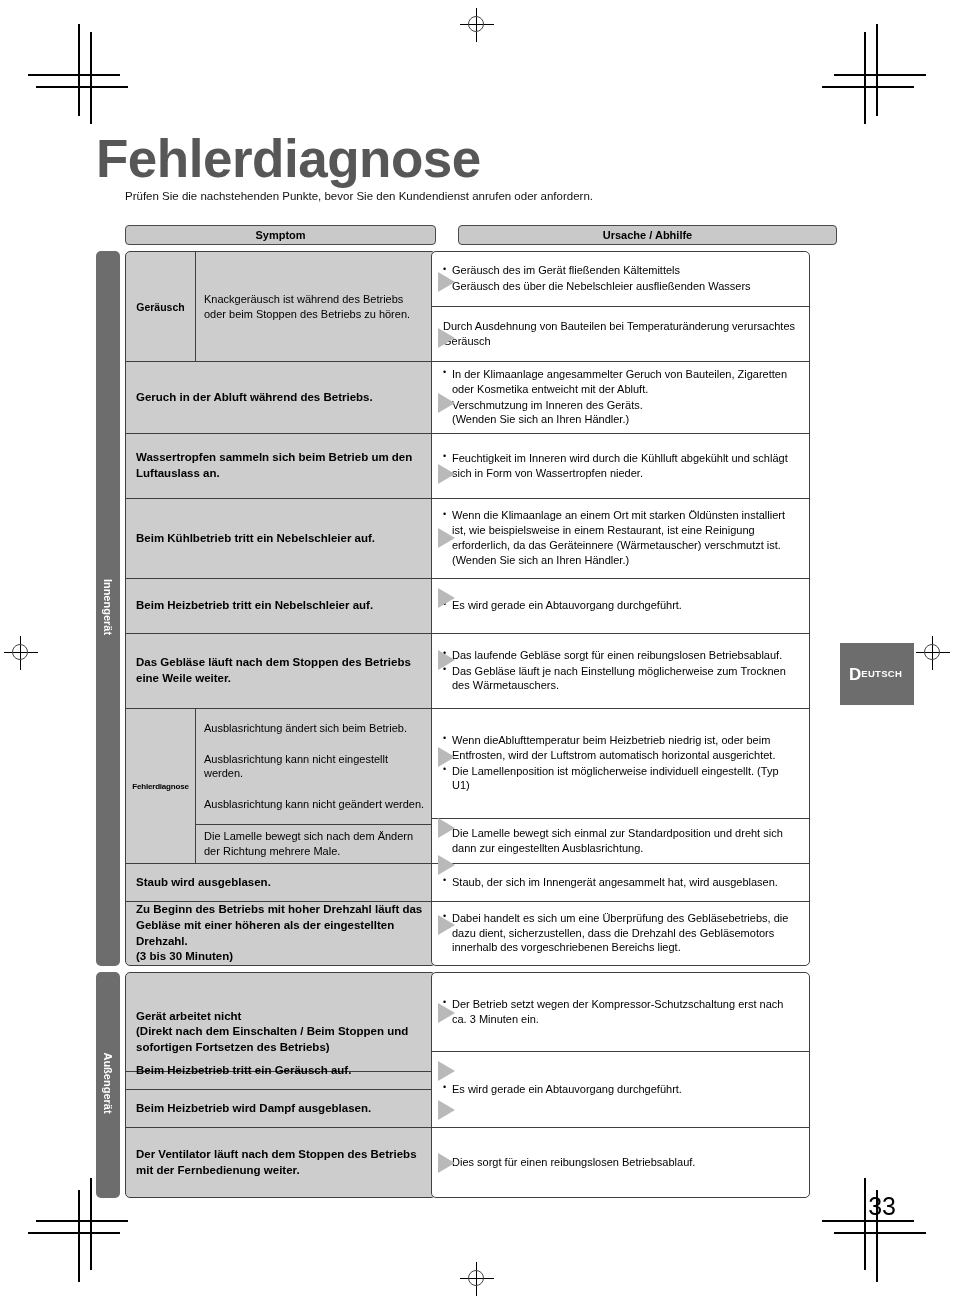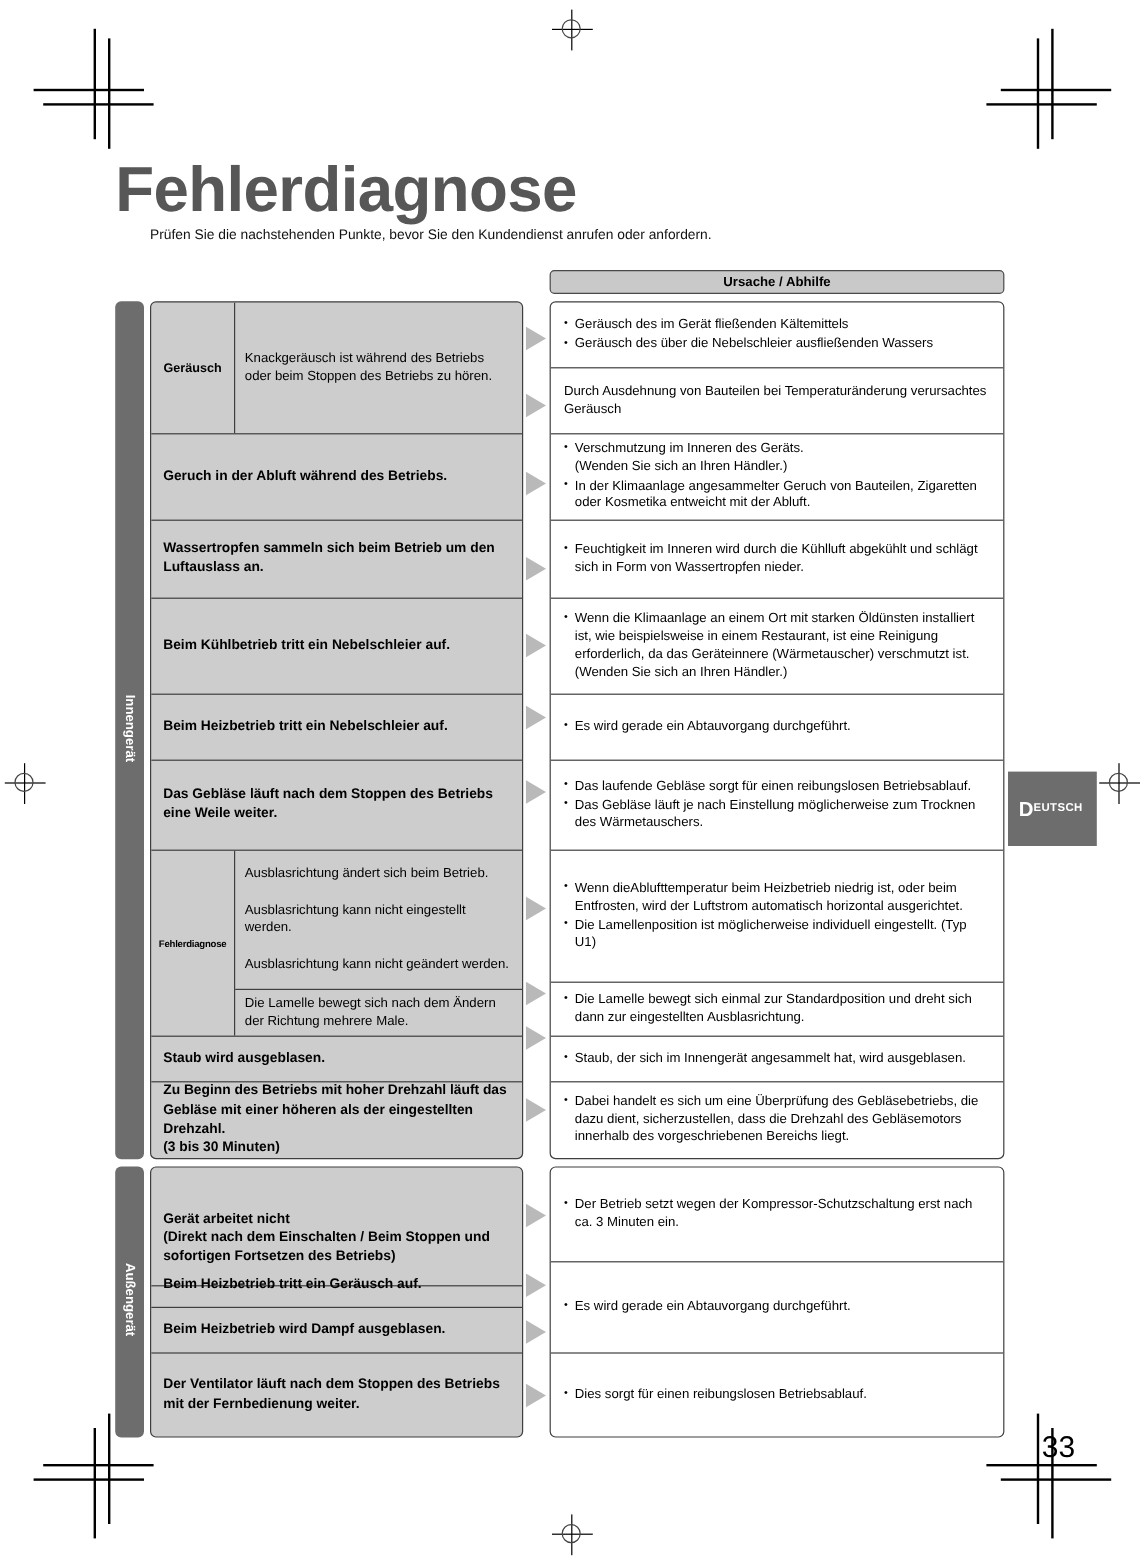--- a/index.html
+++ b/index.html
@@ -96,21 +96,21 @@
 
   
   .grp {
     position: absolute;
     box-sizing: border-box;
     border: 1.3px solid #3f3f3f;
     border-radius: 5px;
     overflow: hidden;
   }
   .grp.sym { left: 125px; width: 311px; background: #cdcdcd; }
-  .grp.cau { left: 458px; width: 379px; background: #fff; }
+  .grp.cau { left: 431px; width: 379px; background: #fff; }
 
   #grp-sym-indoor  { top: 251px; height: 715px; }
   #grp-cau-indoor  { top: 251px; height: 715px; }
   #grp-sym-outdoor { top: 972px; height: 226px; }
   #grp-cau-outdoor { top: 972px; height: 226px; }
 
   
   .srow, .crow {
     position: absolute;
     left: 0;
@@ -269,20 +269,21 @@
     <div class="rh"></div>
     <div class="rv"></div>
     <div class="rc"></div>
   </div>
 
 <h1 class="page-title">Fehlerdiagnose</h1>
 <div class="intro">Prüfen Sie die nachstehenden Punkte, bevor Sie den Kundendienst anrufen oder anfordern.</div>
 
 <div class="sheet">
 
+  <div class="colhead" id="head-symptom">Symptom</div>
   <div class="colhead" id="head-cause">Ursache / Abhilfe</div>
 
   <div class="unitbar" id="unit-indoor">
     <span>Innengerät</span>
   </div>
   <div class="unitbar" id="unit-outdoor">
     <span>Außengerät</span>
   </div>
 
   <div class="grp sym" id="grp-sym-indoor">
@@ -347,23 +348,23 @@
 
     <div class="crow" style="top:55px;height:55px;">
       <div class="inner">
         <p>Durch Ausdehnung von Bauteilen bei Temperaturänderung verursachtes Geräusch</p>
       </div>
     </div>
 
     <div class="crow" style="top:110px;height:72px;">
       <div class="inner">
         <ul>
+          <li>In der Klimaanlage angesammelter Geruch von Bauteilen, Zigaretten oder Kosmetika entweicht mit der Abluft.</li>
           <li style="white-space:pre-line;">Verschmutzung im Inneren des Geräts.
 (Wenden Sie sich an Ihren Händler.)</li>
-          <li>In der Klimaanlage angesammelter Geruch von Bauteilen, Zigaretten oder Kosmetika entweicht mit der Abluft.</li>
         </ul>
       </div>
     </div>
 
     <div class="crow" style="top:182px;height:65px;">
       <div class="inner">
         <ul>
           <li>Feuchtigkeit im Inneren wird durch die Kühlluft abgekühlt und schlägt sich in Form von Wassertropfen nieder.</li>
         </ul>
       </div>

